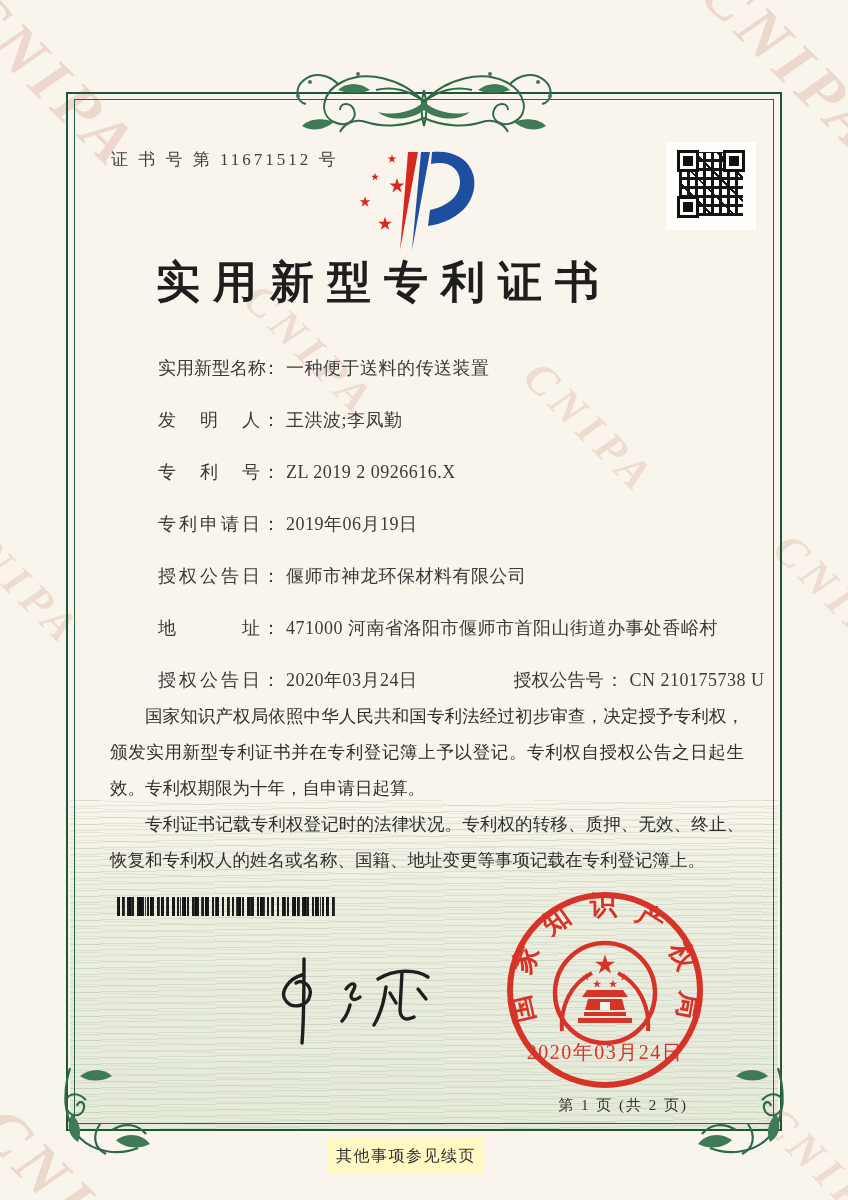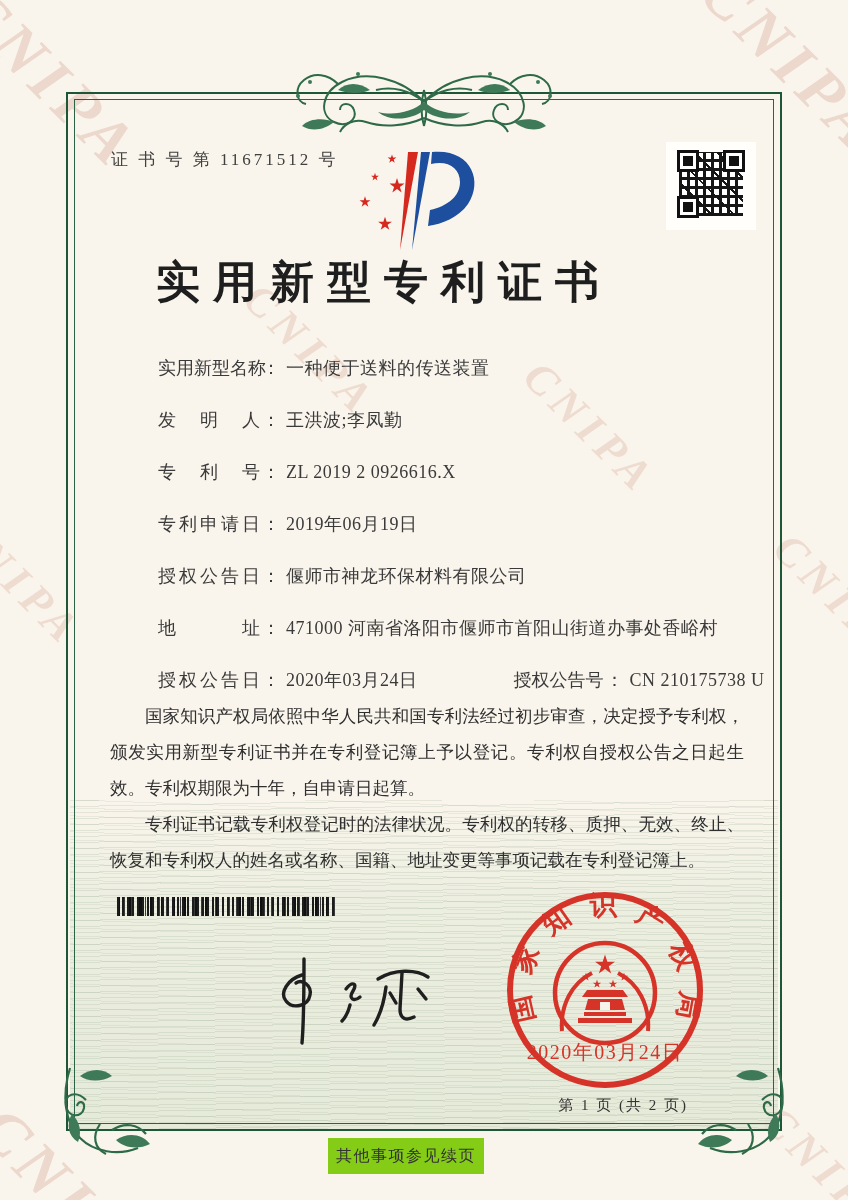--- a/index.html
+++ b/index.html
@@ -74,21 +74,21 @@
   
   .sig-block{position:absolute; left:120px; top:966px; z-index:4; font-size:19px; color:#222; letter-spacing:2px;}
   .sig-block div{margin-bottom:12px;}
   .sig-script{position:absolute; left:250px; top:945px; z-index:4;}
   
   .seal{position:absolute; left:500px; top:885px; z-index:5; opacity:0.94;}
   
   .page-num{position:absolute; left:0; width:688px; top:1096px; text-align:right;
     font-size:15px; color:#333; letter-spacing:2px; z-index:4;}
   .cont-note{
-    position:absolute; left:328px; top:1138px; width:156px; height:36px; background:#84cc16;
+    position:absolute; left:328px; top:1138px; width:156px; height:36px; background:#fef9c3;
     z-index:4; display:flex; align-items:center; justify-content:center;
     font-size:16px; color:#333; letter-spacing:1.5px;
   }
 </style>
 </head>
 <body>
 
 <div class="page">
 
   <svg width="0" height="0" style="position:absolute">

